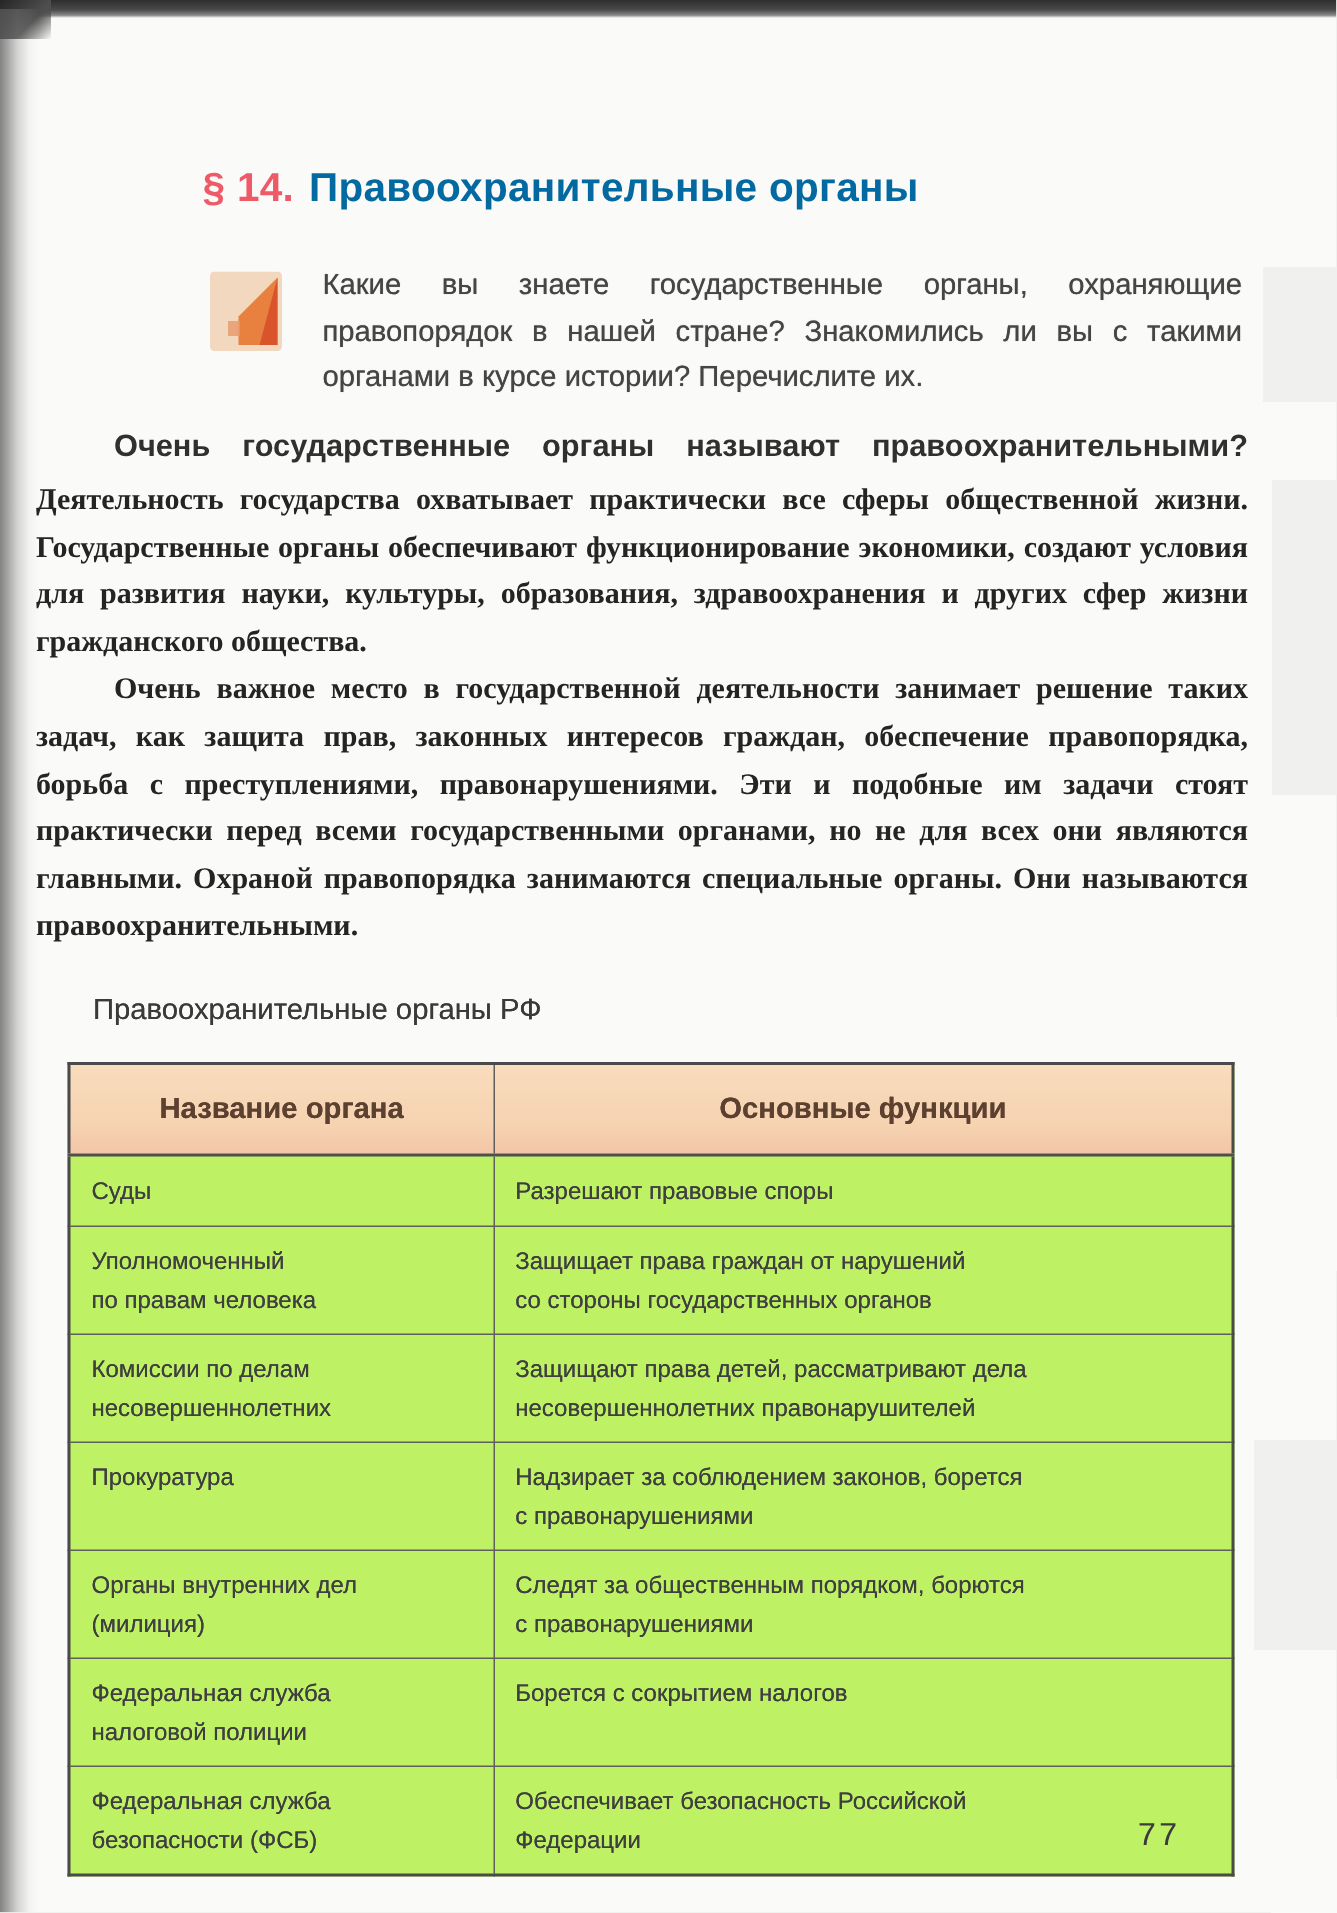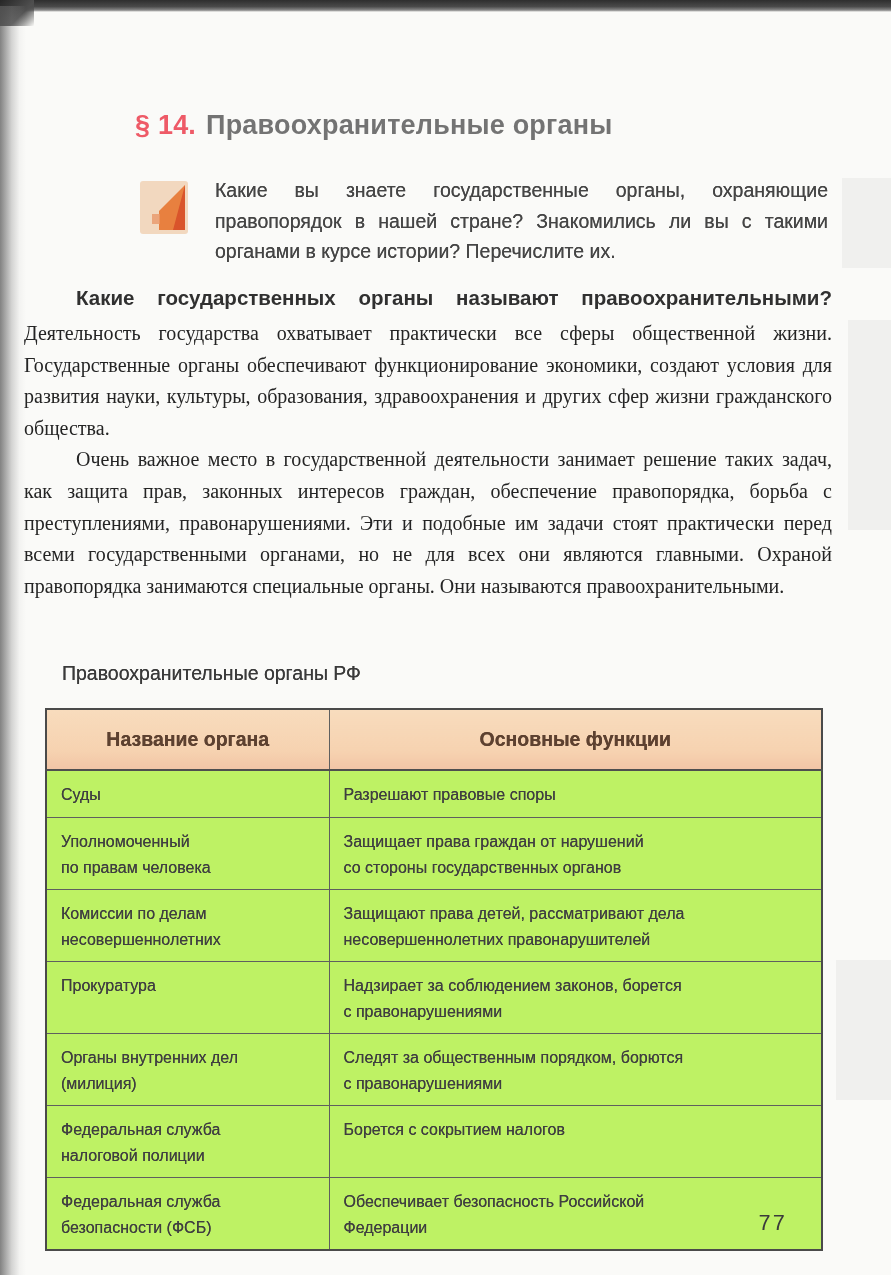--- a/index.html
+++ b/index.html
@@ -43,21 +43,21 @@
   
   .title-row {
     position: absolute; left: 135px; top: 110px;
     width: 720px;
     font-weight: bold;
     font-size: 27px;
     letter-spacing: 0.2px;
     white-space: nowrap;
   }
   .section-number { color: #ee5a67; margin-right: 10px; }
-  .title-text { color: #737373; }
+  .title-text { color: #0369a1; }
 
   
   .q-icon {
     position: absolute; left: 140px; top: 181px;
     width: 48px; height: 53px;
   }
   .q-text {
     position: absolute; left: 215px; top: 175px;
     width: 613px;
     font-size: 19.5px;
@@ -80,21 +80,21 @@
   }
   .body-copy {
     position: absolute; left: 24px; top: 318px;
     width: 808px;
     font-family: "Liberation Serif", serif;
     font-size: 20px;
     line-height: 31.6px;
     color: #242424;
     text-align: justify;
   }
-  .body-copy p { margin: 0; }
+  .body-copy p { margin: 0; font-weight: bold; }
   .body-copy p.indent { text-indent: 52px; }
 
   
   .table-title {
     position: absolute; left: 62px; top: 662px;
     font-weight: normal;
     font-size: 19.5px;
     color: #3a3a3a;
     text-shadow: 0 0 0.4px #444;
   }
@@ -162,21 +162,21 @@
   <div class="q-icon">
     <svg width="48" height="53" viewBox="0 0 48 53" xmlns="http://www.w3.org/2000/svg">
       <rect x="0" y="0" width="48" height="53" rx="3" fill="#f2d8bf"></rect>
       <polygon points="45,4 45,49 19,49 19,30" fill="#e8803f"></polygon>
       <polygon points="45,4 45,49 33,49" fill="#d9542b"></polygon>
       <rect x="12" y="33" width="8" height="10" fill="#e9986a" opacity="0.8"></rect>
     </svg>
   </div>
   <div class="q-text">Какие вы знаете государственные органы, охраняющие правопорядок в нашей стране? Знакомились ли вы с такими органами в курсе истории? Перечислите их.</div>
 
-  <div class="lead-heading">Какие государственных органы называют правоохранительными?</div>
+  <div class="lead-heading">Очень государственные органы называют правоохранительными?</div>
 
   <div class="body-copy">
     <p>Деятельность государства охватывает практически все сферы общественной жизни. Государственные органы обеспечивают функционирование экономики, создают условия для развития науки, культуры, образования, здравоохранения и других сфер жизни гражданского общества.</p>
     <p class="indent">Очень важное место в государственной деятельности занимает решение таких задач, как защита прав, законных интересов граждан, обеспечение правопорядка, борьба с преступлениями, правонарушениями. Эти и подобные им задачи стоят практически перед всеми государственными органами, но не для всех они являются главными. Охраной правопорядка занимаются специальные органы. Они называются правоохранительными.</p>
   </div>
 
   <div class="table-title">Правоохранительные органы РФ</div>
 
   <table class="law-table">
     <colgroup>

